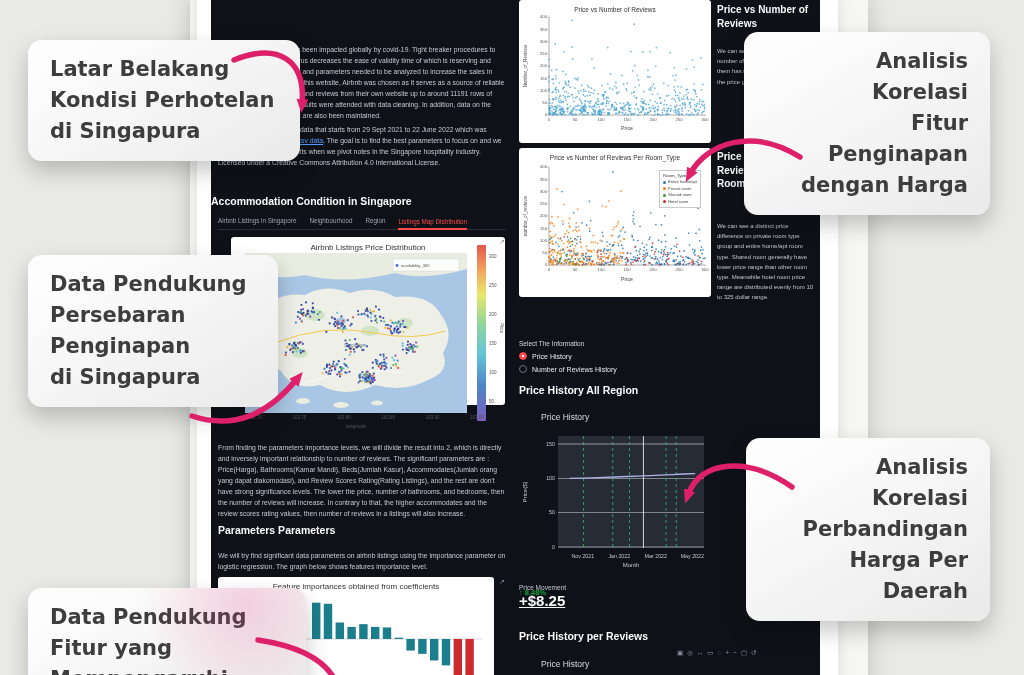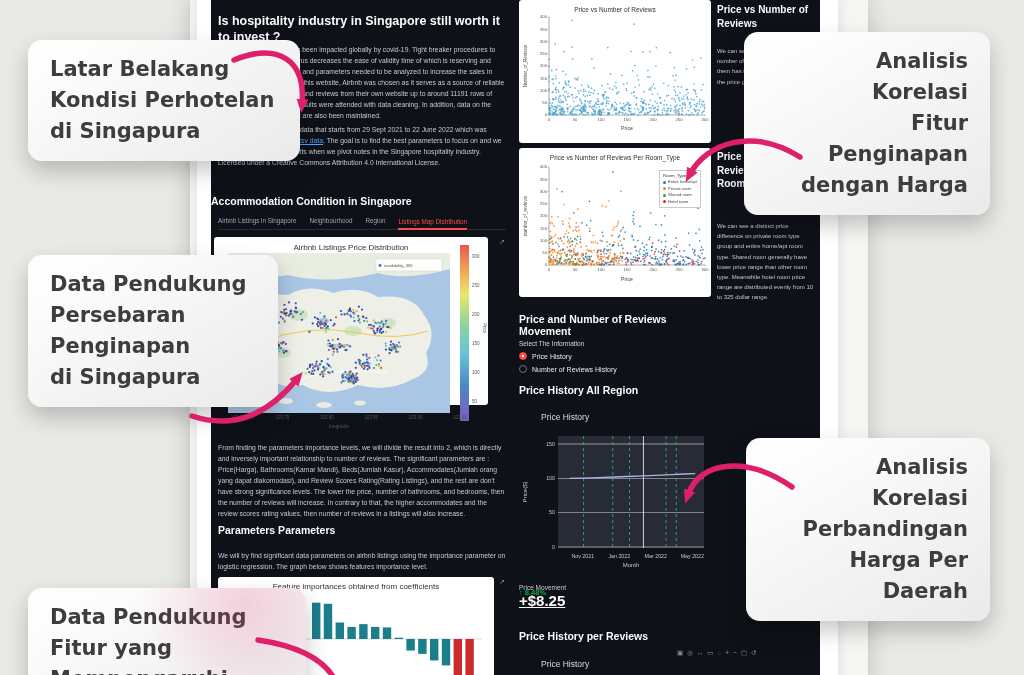--- a/index.html
+++ b/index.html
@@ -68,38 +68,37 @@
 </head>
 <body>
 
 <div class="stage">
 
   <div class="card back"></div>
   <div class="card front"></div>
 
   <div class="dashboard">
 
-    <div class="abs h1" style="left:7px;top:14px;width:286px;">Is hospitality industry in Singapore still worth it to invest ?</div>
 
     <div class="abs para" style="left:7px;top:44px;width:288px;">The hospitality industry has been impacted globally by covid-19. Tight breaker procedures to reduce the spread of the virus decreases the ease of validity time of which is reserving and rentings property, important and parameters needed to be analyzed to increase the sales in accommodation listings. On this website, Airbnb was chosen as it serves as a source of reliable data provider. It has listings and reviews from their own website up to around 11191 rows of data. This hospitality data results were attended with data cleaning. In addition, data on the reviews made by users that are also been maintained.</div>
 
     <div class="abs para" style="left:7px;top:124px;width:288px;">
       <span>We use singapore's airbnb data that starts from 29 Sept 2021 to 22 June 2022 which was </span><span class="link">provided in a compressed csv data</span><span>. The goal is to find the best parameters to focus on and we will see if there are still profits when we pivot notes in the Singapore hospitality industry. Licensed under a Creative Commons Attribution 4.0 International License.</span>
     </div>
 
     <div class="abs h2" style="left:0;top:195px;">Accommodation Condition in Singapore</div>
 
     <div class="abs tabs" style="left:7px;top:217px;">
       <span class="tab">Airbnb Listings in Singapore</span>
       <span class="tab">Neighbourhood</span>
       <span class="tab">Region</span>
       <span class="tab active">Listings Map Distribution</span>
     </div>
 
-    <div class="chart-card" style="left:3px;top:237px;width:274px;height:168px;">
+    <div class="chart-card" style="left:20px;top:237px;width:274px;height:168px;">
       <div class="chart-title" style="top:6px;">Airbnb Listings Price Distribution</div>
       <svg id="map-svg" style="position:absolute;left:14px;top:16px;" width="222" height="160">
           <rect x="0" y="0" width="222" height="160" fill="#a9c7e4"></rect>
           <path d="M0,0 H222 V16 Q180,28 150,20 Q100,32 60,22 Q30,28 0,18 Z" fill="#e9ece1"></path>
           <path d="M18,60 Q30,38 60,42 Q80,30 105,40 Q130,32 150,44 Q185,40 196,62 Q210,80 198,100 Q205,118 185,126 Q160,140 130,132 Q100,146 75,132 Q48,138 36,118 Q14,108 20,88 Q10,72 18,60 Z" fill="#eef0e8"></path>
           <ellipse cx="70" cy="62" rx="10" ry="6" fill="#cfe4c4"></ellipse>
           <ellipse cx="125" cy="78" rx="9" ry="5" fill="#cfe4c4"></ellipse>
           <ellipse cx="160" cy="70" rx="8" ry="5" fill="#cfe4c4"></ellipse>
           <ellipse cx="55" cy="100" rx="8" ry="5" fill="#cfe4c4"></ellipse>
           <ellipse cx="96" cy="68" rx="5" ry="3.4" fill="#a9c7e4"></ellipse>
@@ -1879,21 +1878,20 @@
           <span class="leg-dot" style="background: rgb(44, 160, 44);"></span>
           <span class="lbl">Shared room</span>
           </div>
         <div class="legend-row">
           <span class="leg-dot" style="background: rgb(214, 39, 40);"></span>
           <span class="lbl">Hotel room</span>
           </div>
       </div>
     </div>
 
-    <div class="abs h2" style="left:308px;top:313px;width:200px;">Price and Number of Reviews Movement</div>
 
     <div class="abs sel-label" style="left:308px;top:340px;">Select The Information</div>
 
     <div class="abs radio" style="left:308px;top:352px;">
       <span class="radio-dot sel" id="rd0"></span>
       <span class="radio-label">Price History</span>
     </div>
     <div class="abs radio" style="left:308px;top:365px;">
       <span class="radio-dot" id="rd1"></span>
       <span class="radio-label">Number of Reviews History</span>

